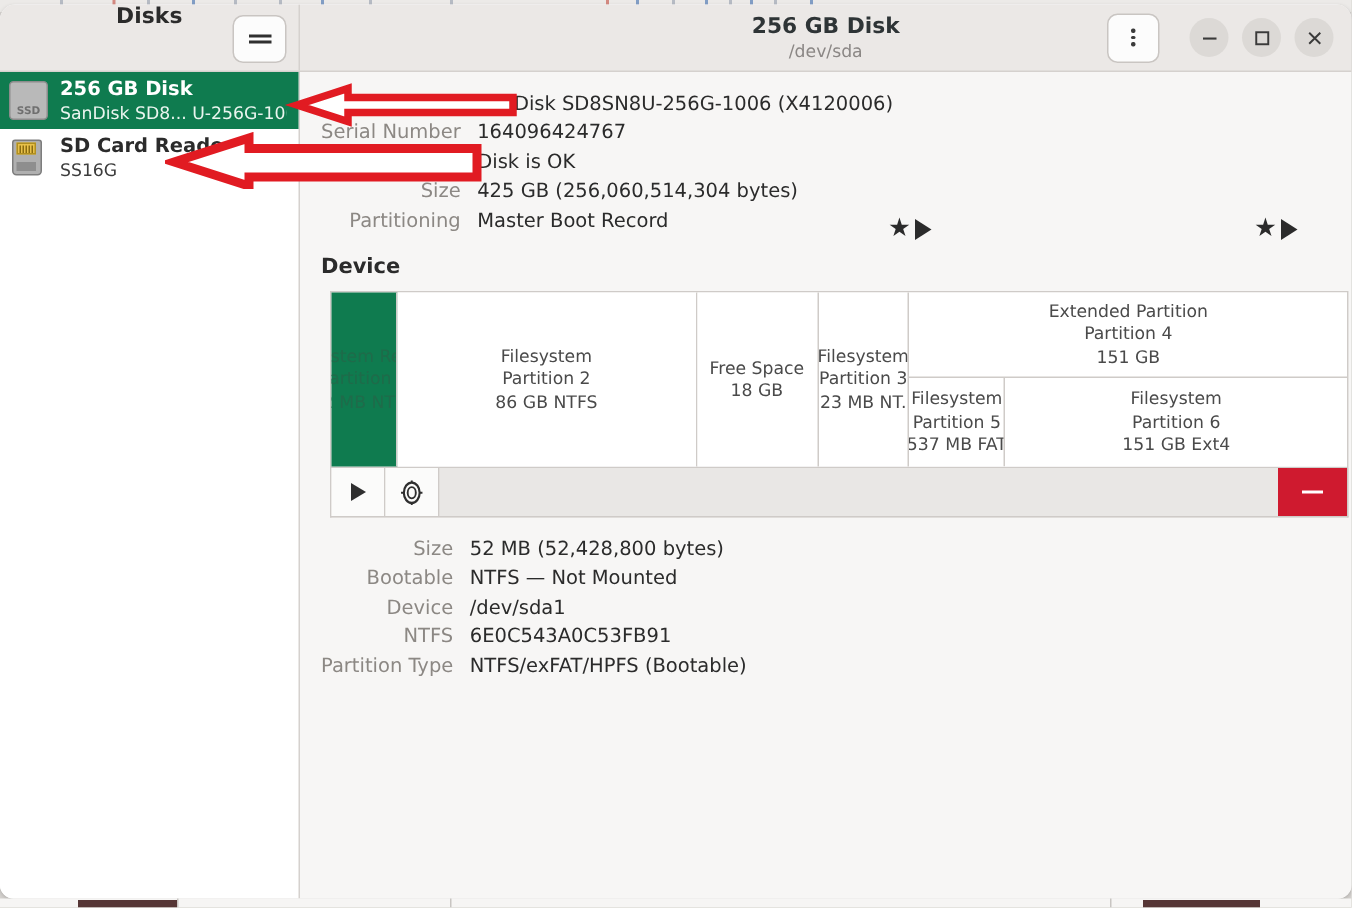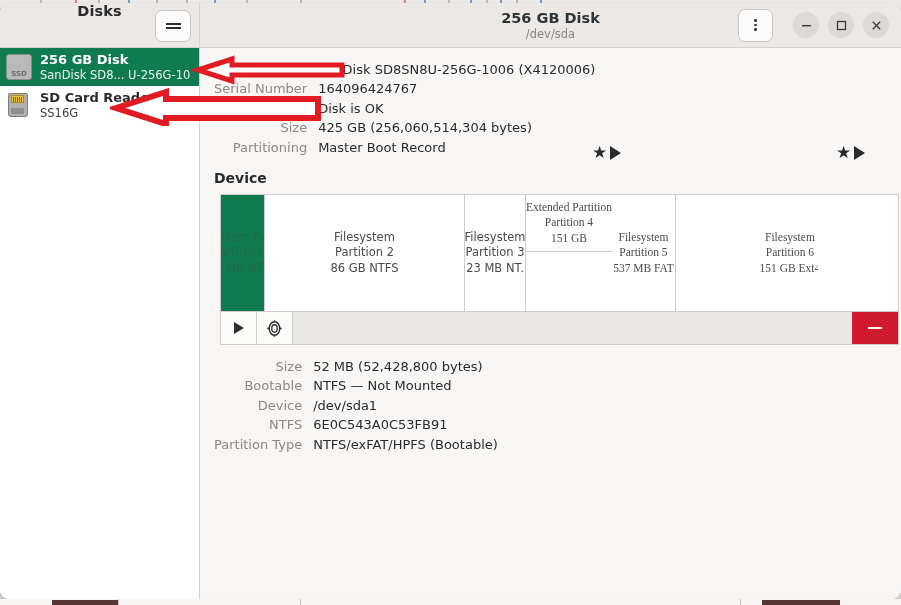--- a/index.html
+++ b/index.html
@@ -328,25 +328,24 @@
   .part.selected { background: #0f7b4f; }
   .part .pl {
     font-size: 11.5px;
     color: #4a4a4a;
     line-height: 15.5px;
     white-space: nowrap;
   }
   .part.selected .pl { color: #1f6b4a; }
 
   .part.extended {
-    flex-direction: row;
+    flex-direction: column;
     align-items: stretch;
     justify-content: flex-start;
     padding: 0;
-    font-family: Liberation Serif, serif;
   }
   .ext-head {
     height: 56px;
     display: flex;
     flex-direction: column;
     align-items: center;
     justify-content: center;
     border-bottom: 1px solid #cfcbc8;
   }
   .ext-children {
@@ -560,20 +559,24 @@
             <div class="pl">Partition 1</div>
             <div class="pl">52 MB NTFS</div>
           </div>
 
           <div class="part" style="width:200px">
             <div class="pl">Filesystem</div>
             <div class="pl">Partition 2</div>
             <div class="pl">86 GB NTFS</div>
           </div>
 
+          <div class="part" style="width:81px">
+            <div class="pl">Free Space</div>
+            <div class="pl">18 GB</div>
+          </div>
 
           <div class="part" style="width:61px">
             <div class="pl">Filesystem</div>
             <div class="pl">Partition 3</div>
             <div class="pl">523 MB NT...</div>
           </div>
 
           <div class="part extended" style="width:292px">
             <div class="ext-head">
               <div class="pl">Extended Partition</div>

